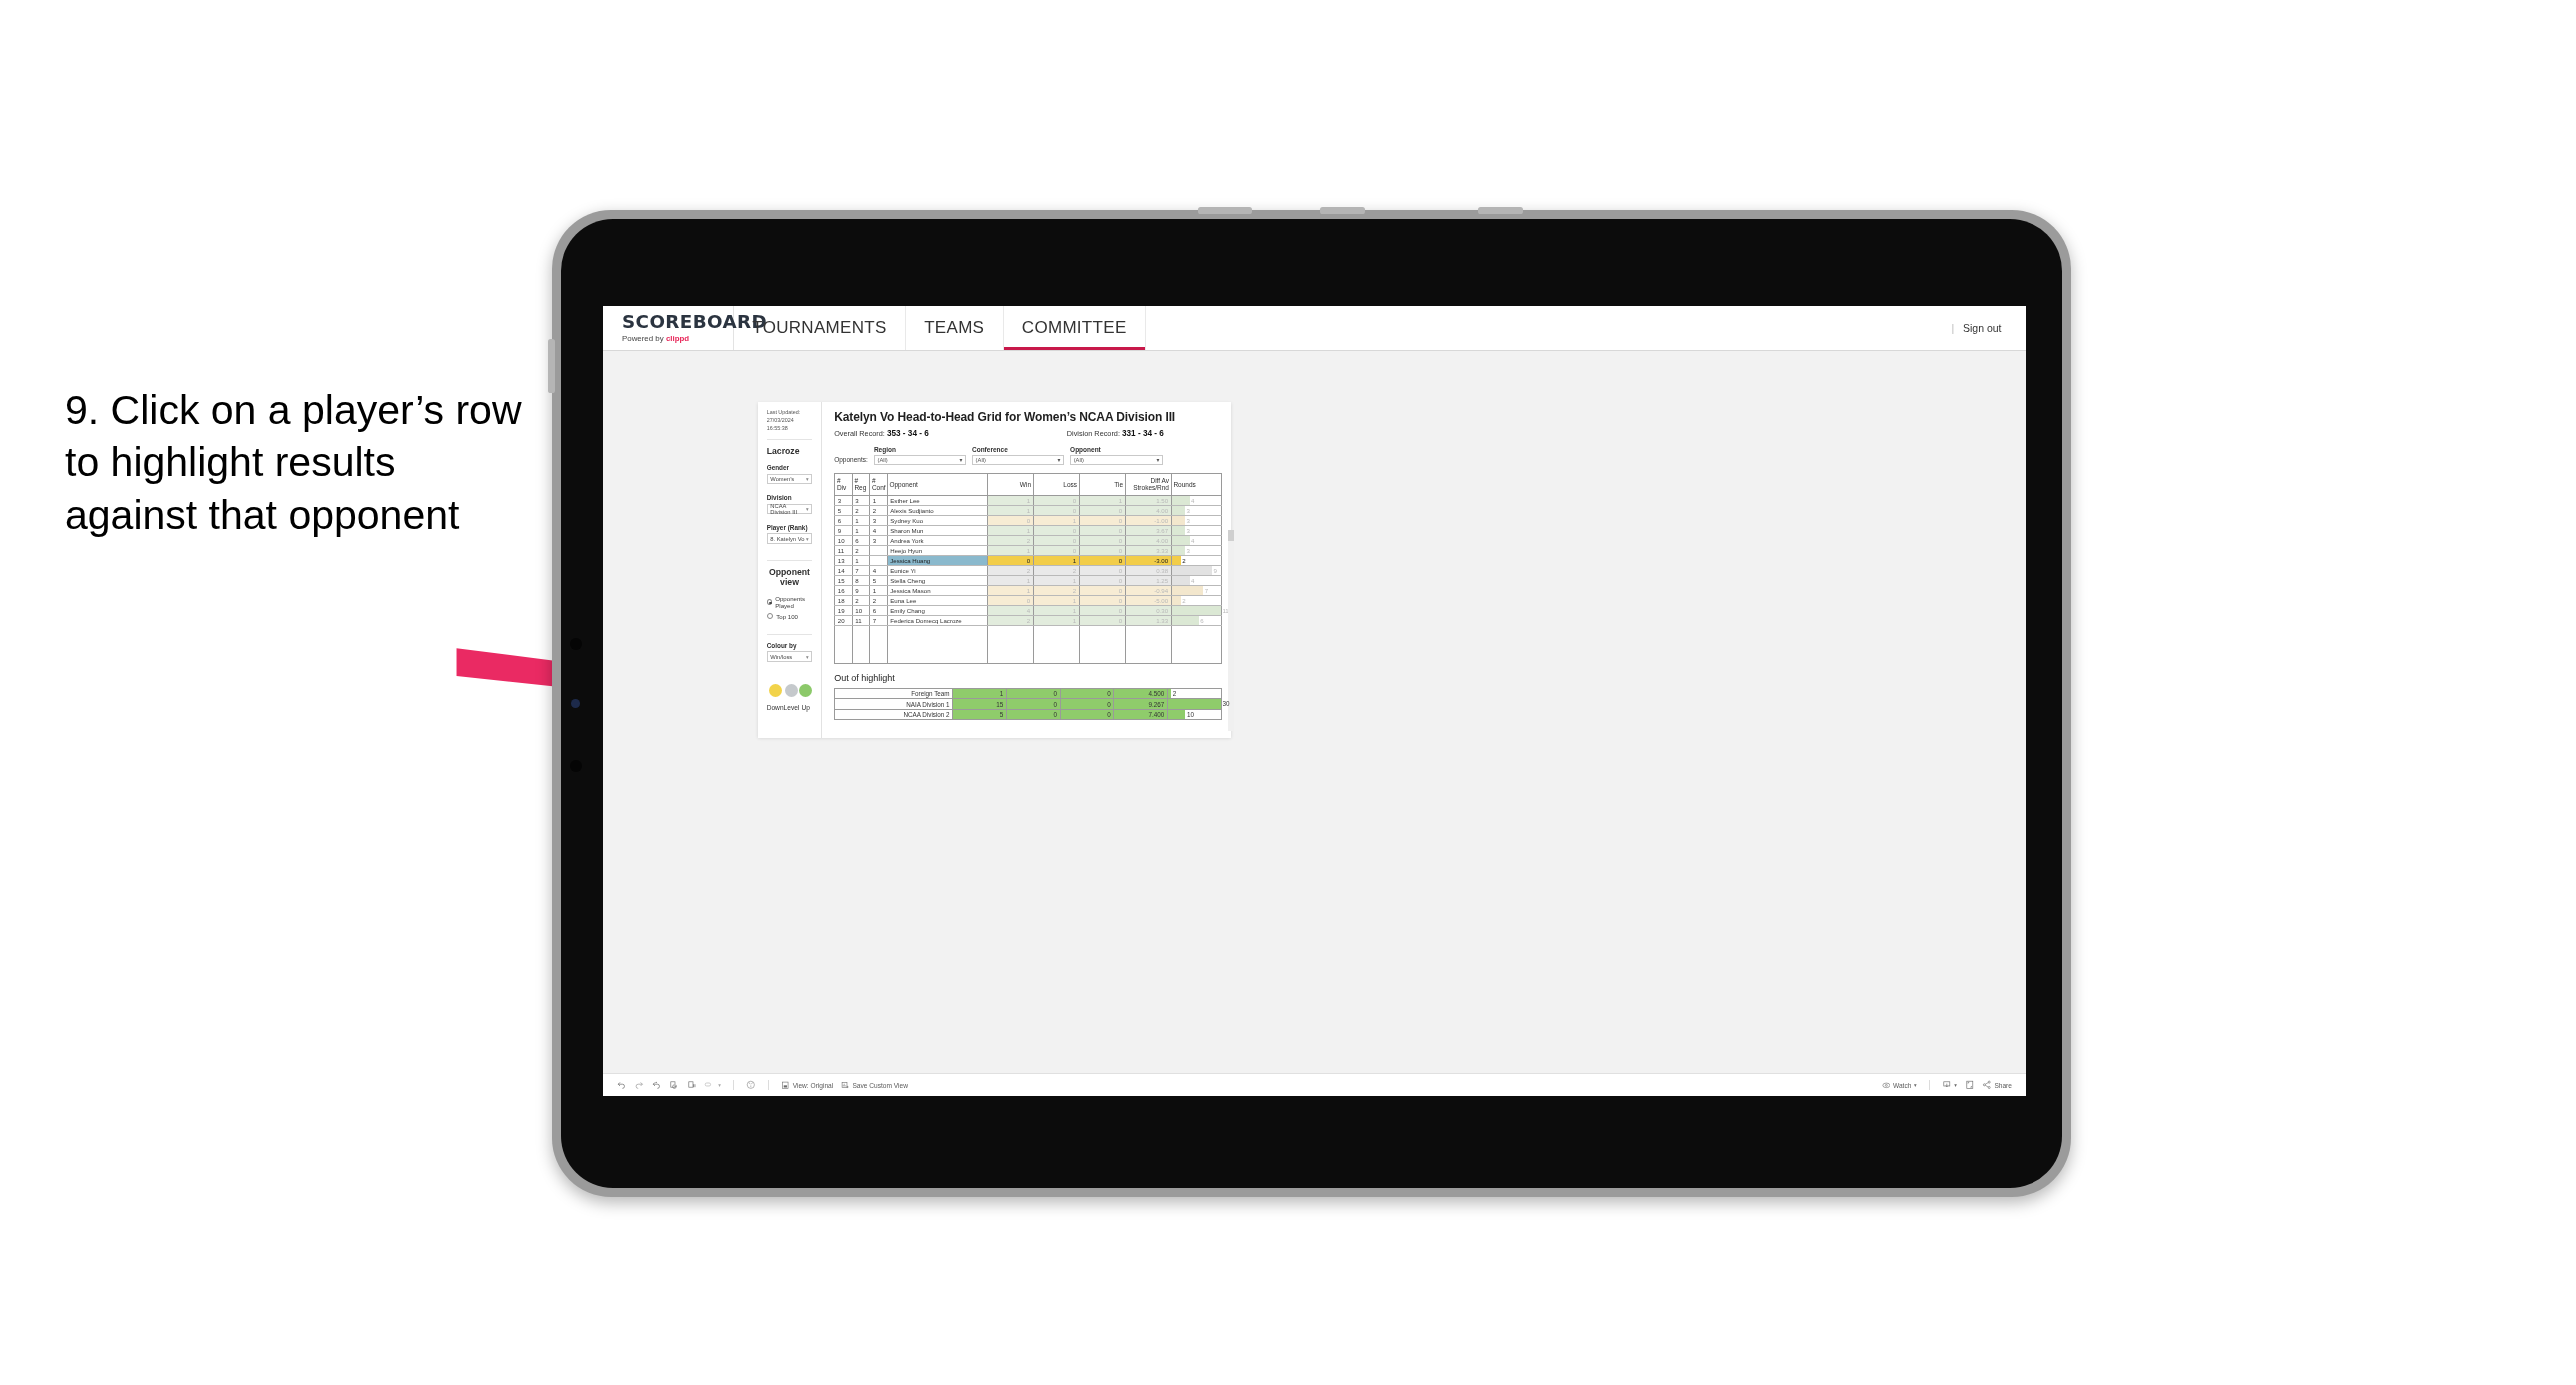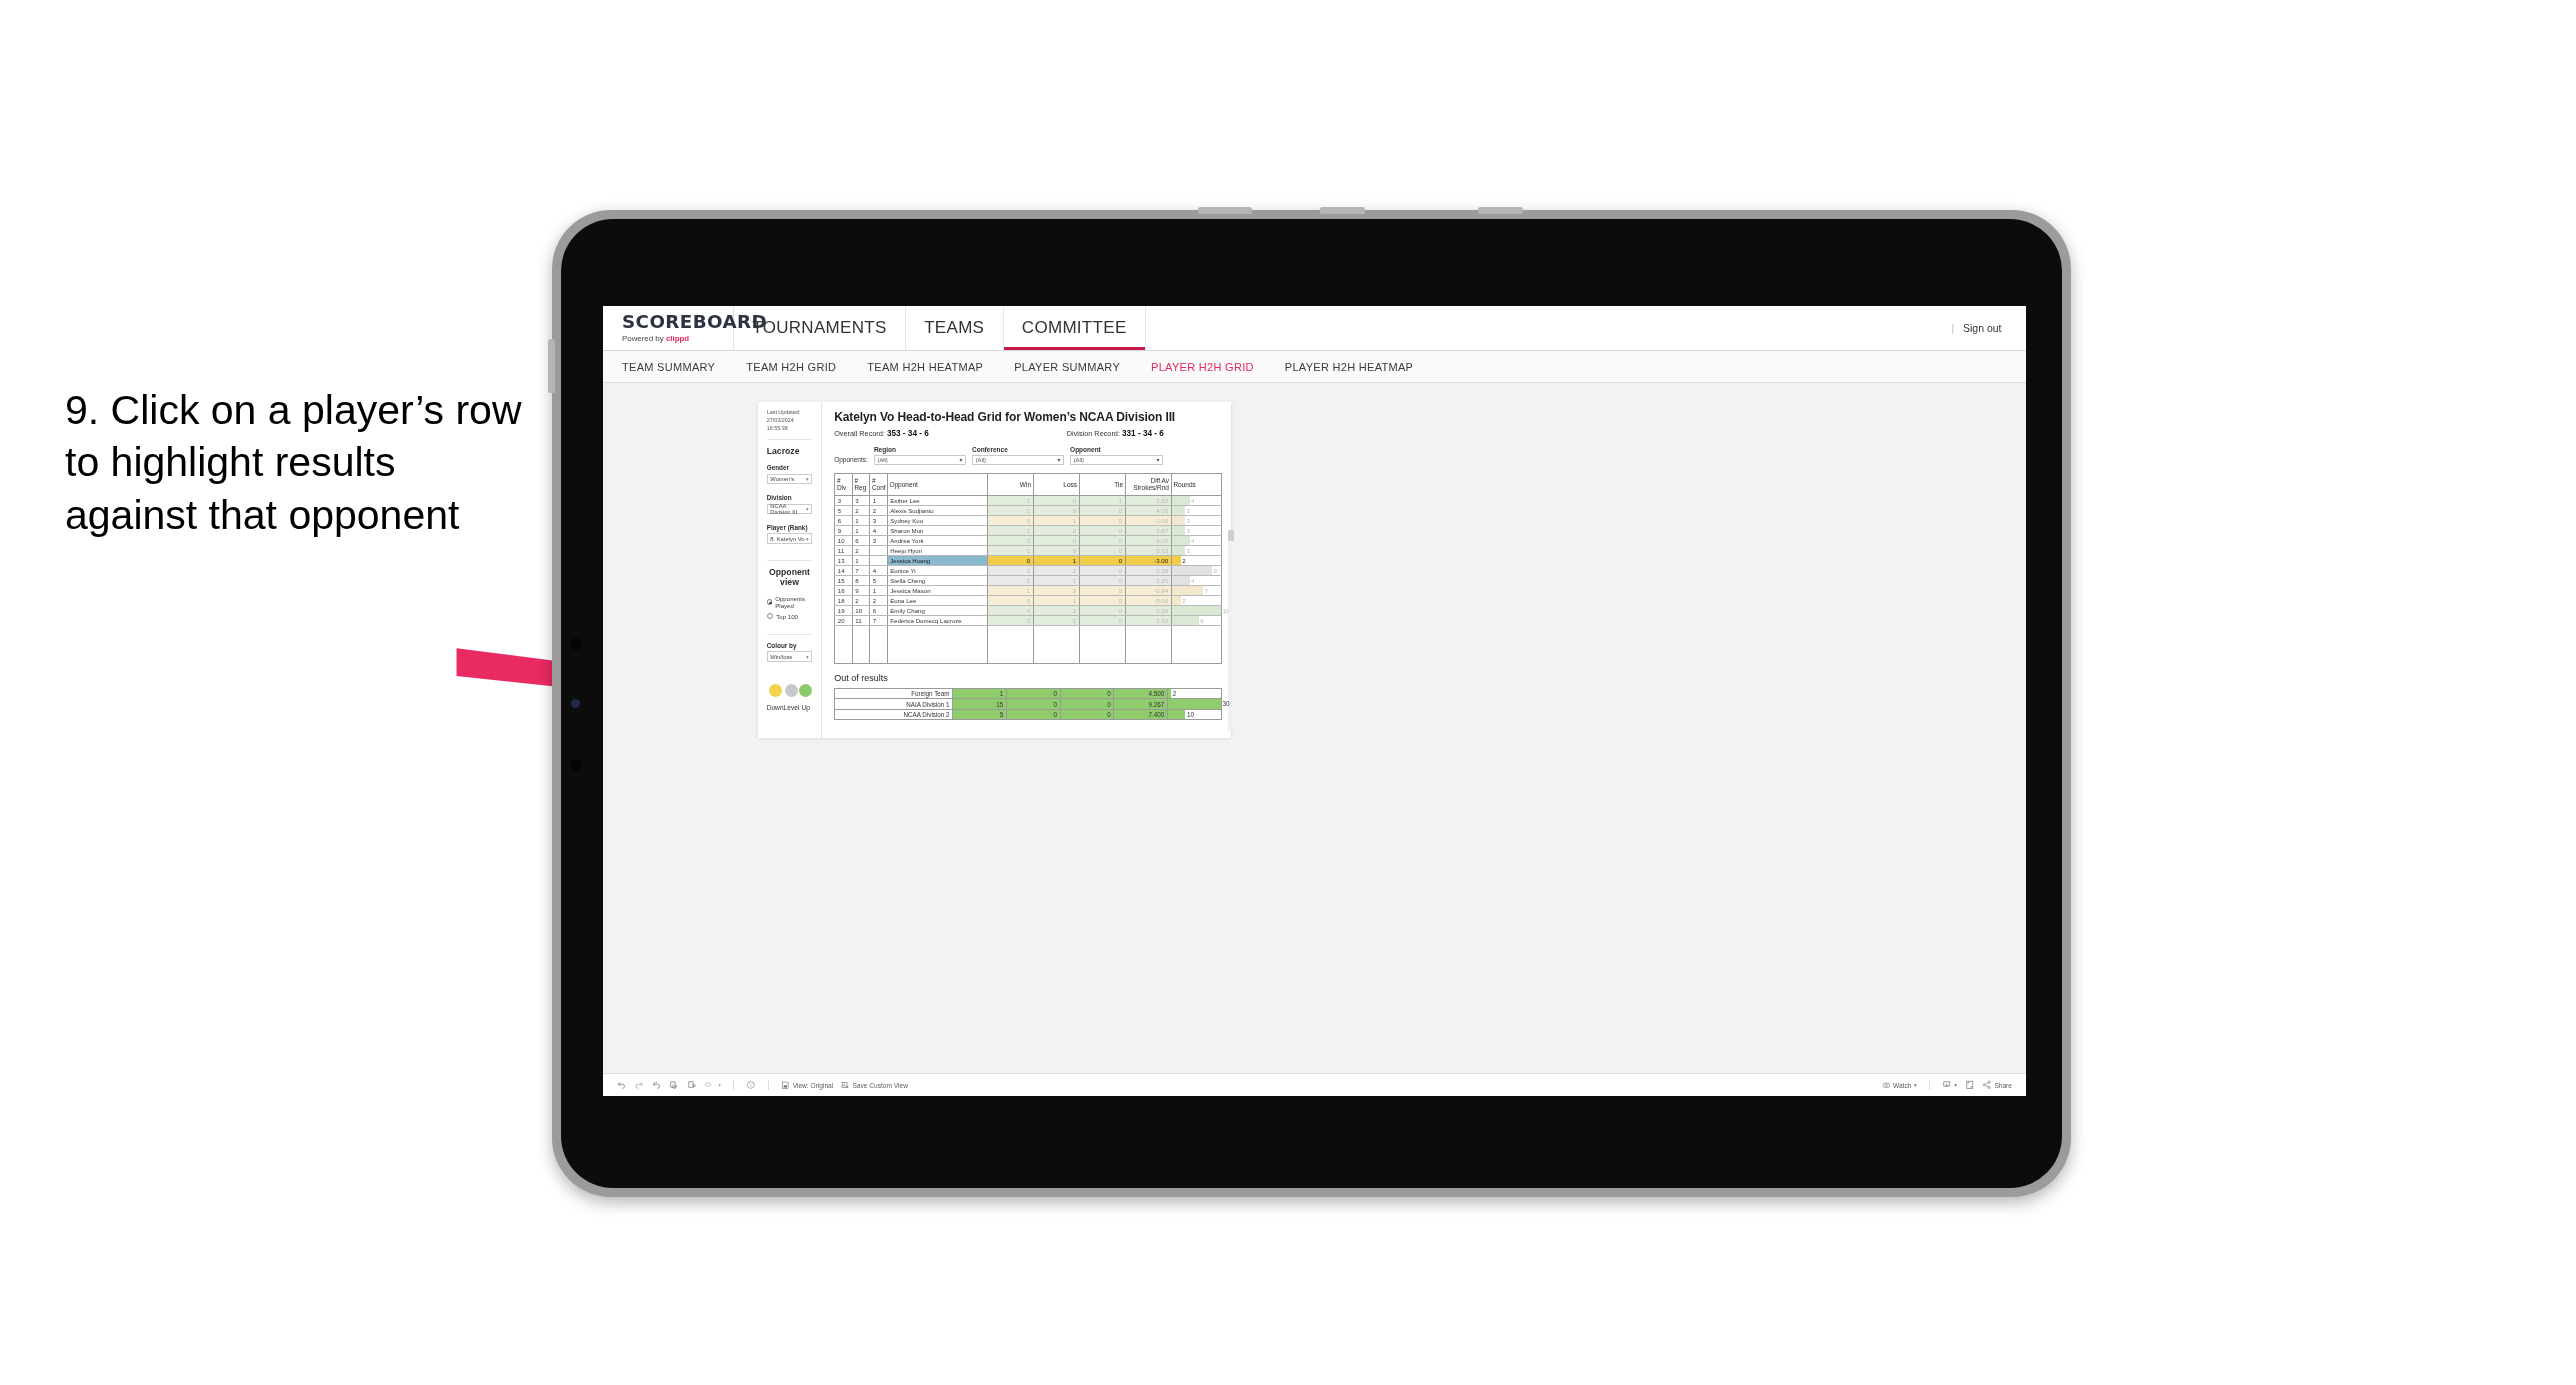--- a/index.html
+++ b/index.html
@@ -226,28 +226,20 @@
     </div>
     <div class="topnav-item">TOURNAMENTS</div>
     <div class="topnav-item">TEAMS</div>
     <div class="topnav-item active">COMMITTEE</div>
     <div id="topnav-right">
       <span class="sep">|</span>
       <span>Sign out</span>
     </div>
   </div>
 
-  <div id="subnav">
-    <div class="subnav-item">TEAM SUMMARY</div>
-    <div class="subnav-item">TEAM H2H GRID</div>
-    <div class="subnav-item">TEAM H2H HEATMAP</div>
-    <div class="subnav-item">PLAYER SUMMARY</div>
-    <div class="subnav-item active">PLAYER H2H GRID</div>
-    <div class="subnav-item">PLAYER H2H HEATMAP</div>
-  </div>
 
   <div id="card">
 
     <div id="panel">
       <div id="last-updated">Last Updated: 27/03/2024 16:55:38</div>
       <div class="hr"></div>
       <div class="panel-h">Lacroze</div>
 
       <div class="field-label">Gender</div>
       <div class="select">
@@ -560,21 +552,21 @@
               <td class="c-val"></td>
             <td class="c-val"></td>
               <td class="c-val"></td>
             <td class="c-rnd"></td>
           </tr>
         </tbody>
       </table>
       <div id="scrollbar"></div>
       <div id="scrollthumb"></div>
 
-      <div id="ood-title">Out of results</div>
+      <div id="ood-title">Out of highlight</div>
       <table id="ood">
         <tbody id="ood-body">
             <tr>
               <td class="ood-name">Foreign Team</td>
               <td class="ood-val">1</td>
               <td class="ood-val">0</td>
               <td class="ood-val">0</td>
               <td class="ood-val">4.500</td>
               <td class="ood-rnd"><span class="bar" style="width: 6%; background: rgb(143, 204, 107);"></span><span class="txt" style="margin-left: calc(6% + 1.7px);">2</span></td>
             </tr>

